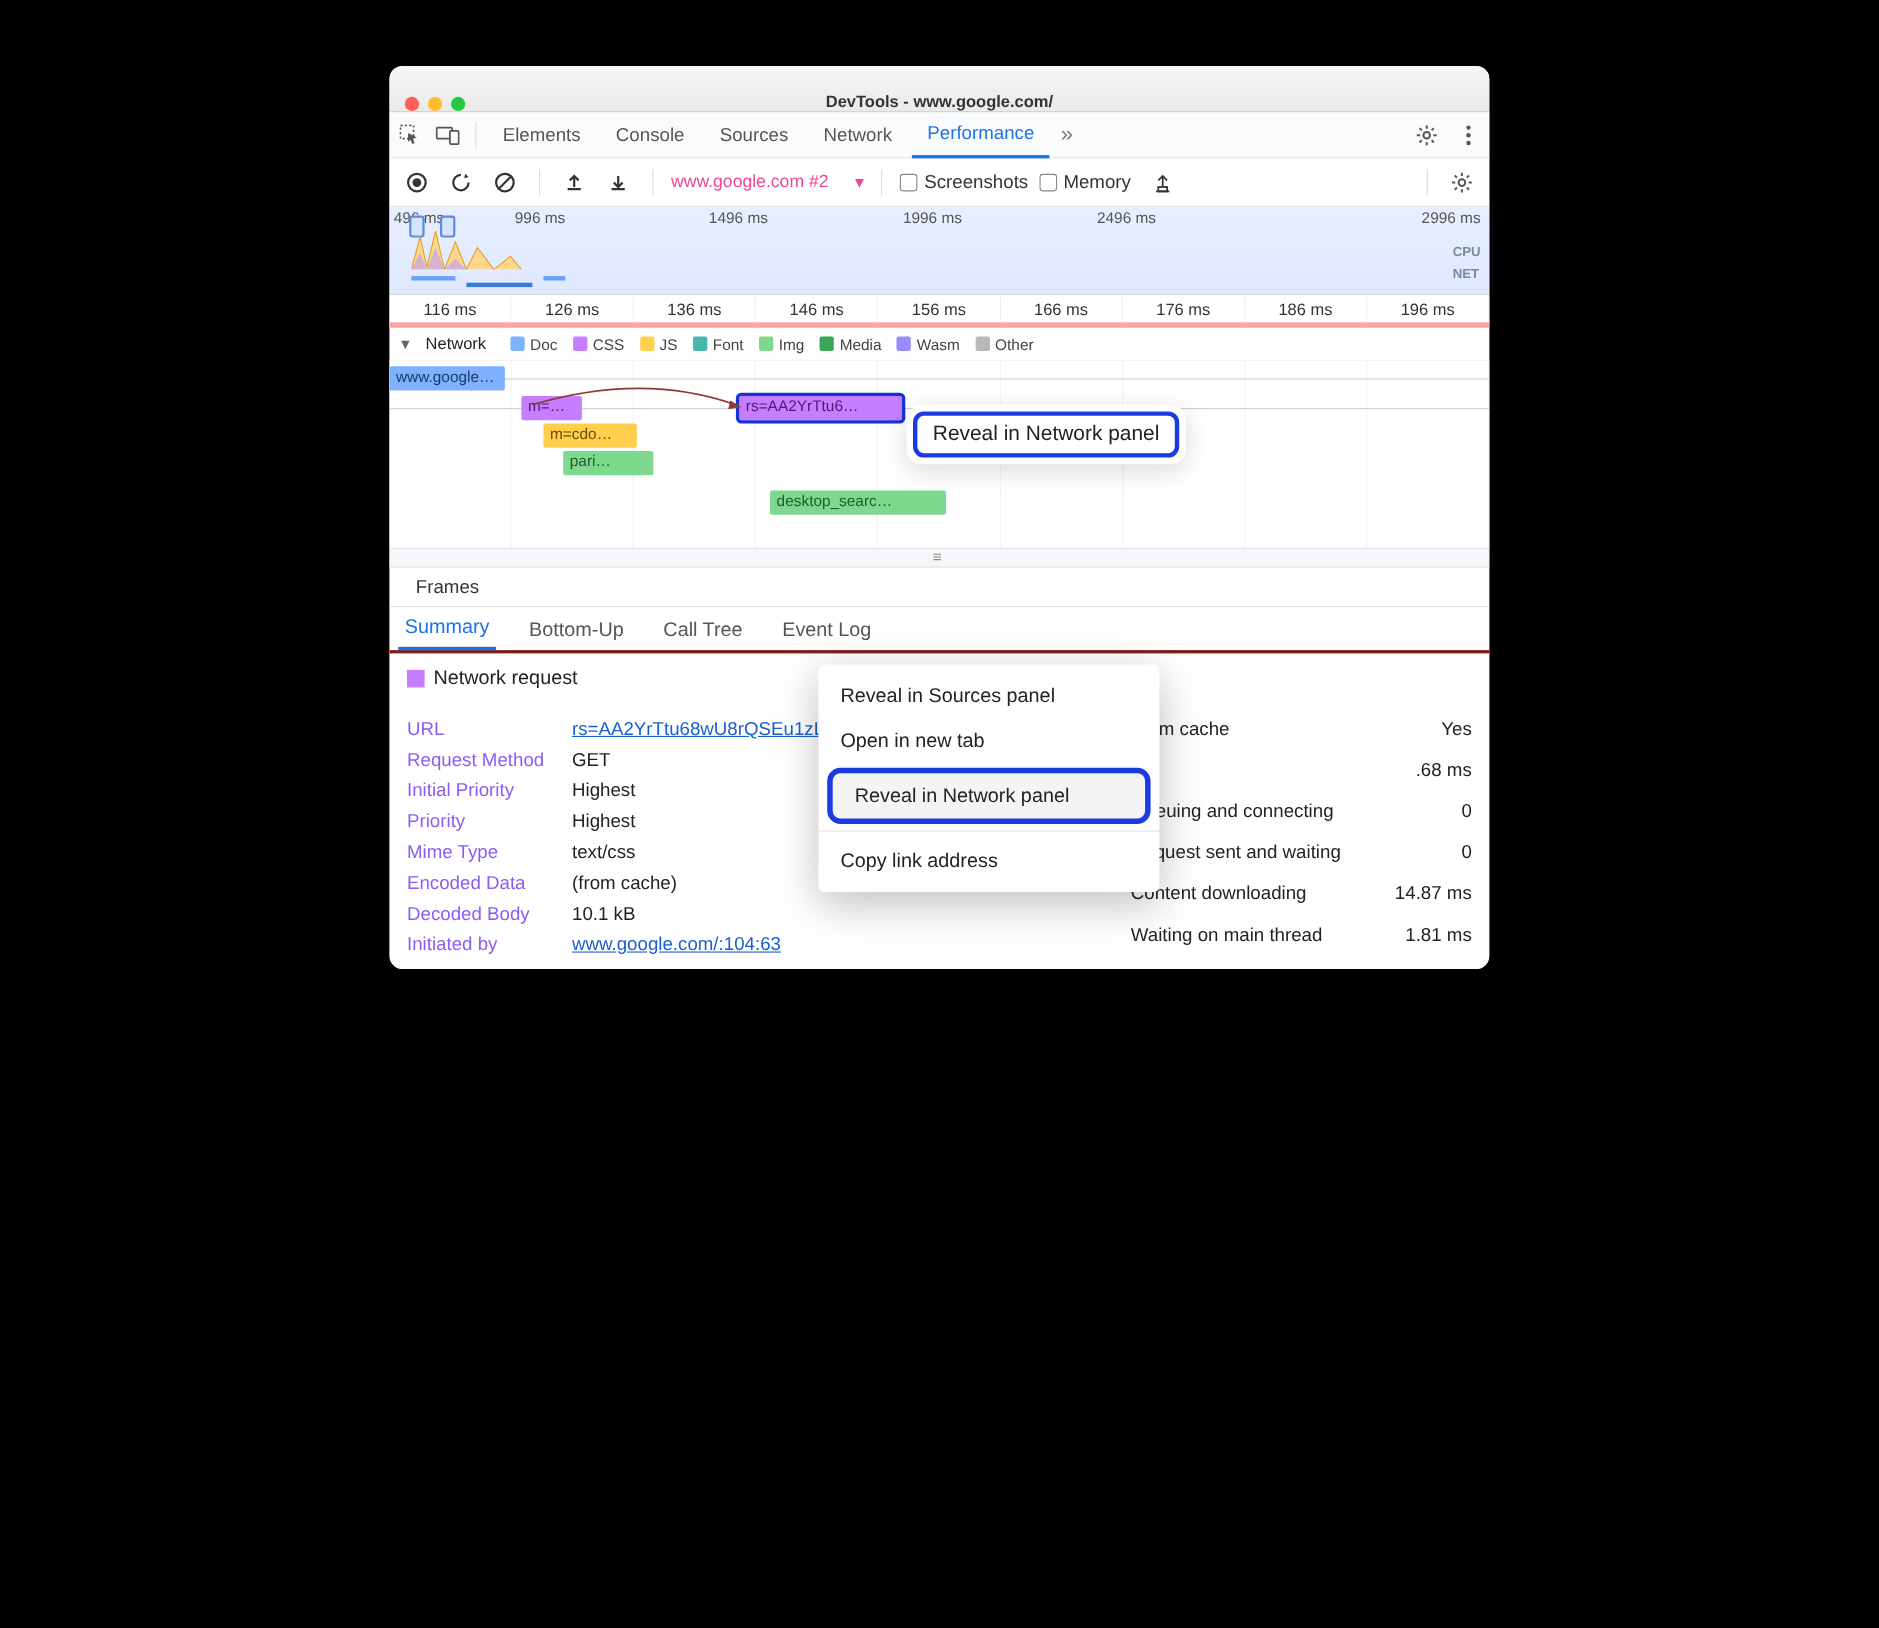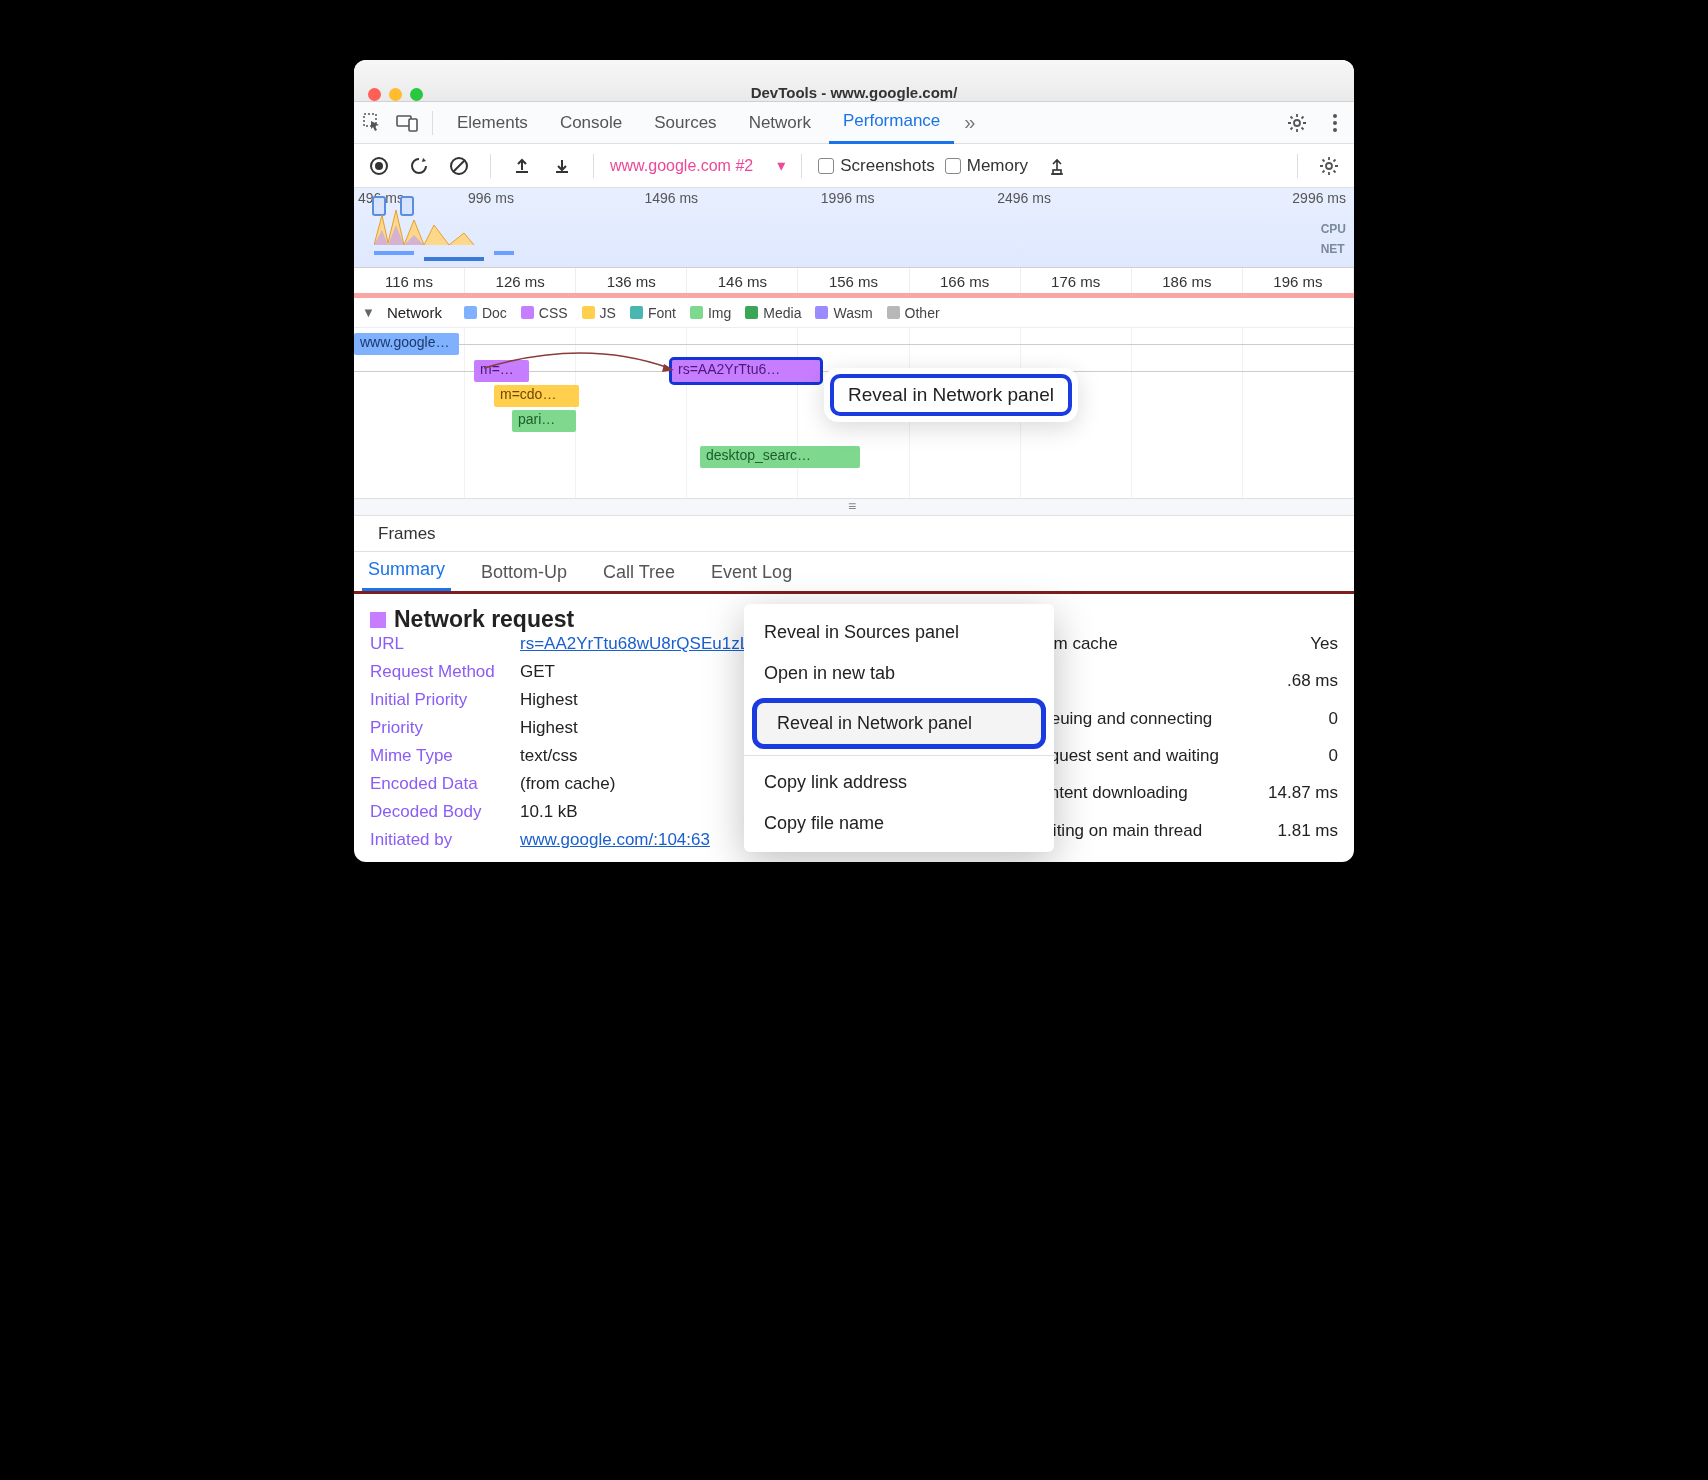--- a/index.html
+++ b/index.html
@@ -43,21 +43,21 @@
 .wf-item { position:absolute; height:22px; font-size:14px; padding:1px 6px; border-radius:2px; white-space:nowrap; overflow:hidden; text-overflow:ellipsis; color:#222; cursor:pointer; }
 .wf-line { position:absolute; height:1px; background:#ccc; left:0; right:0; }
 .context-tooltip { position:absolute; background:#fff; border-radius:14px; box-shadow:0 6px 24px rgba(0,0,0,0.15); padding:6px; }
 .ct-inner { border:4px solid #1a3be0; border-radius:10px; padding:6px 14px; font-size:19px; color:#222; }
 .drag-handle { height:18px; background:#f5f7fa; border-top:1px solid #e0e0e0; border-bottom:1px solid #e0e0e0; text-align:center; color:#888; font-size:14px; letter-spacing:4px; line-height:14px; }
 .frames-row { height:36px; display:flex; align-items:center; padding-left:24px; font-size:17px; color:#333; border-bottom:1px solid #e0e0e0;}
 .sub-tabs { display:flex; height:42px; border-bottom:3px solid #7f1d1d; padding-left:8px; gap:24px; align-items:flex-end; }
 .sub-tab { padding:0 6px 8px; font-size:18px; color:#555; cursor:pointer; }
 .sub-tab.active { color:#1a73e8; border-bottom:3px solid #1a73e8; }
 .details { padding:12px 16px; font-size:17px; color:#222; position:relative; }
-.det-title { display:flex; align-items:center; gap:8px; font-size:23px; margin-bottom:1px;font-weight:bold;}
+.det-title { display:flex; align-items:center; gap:8px; font-size:18px; margin-bottom:26px;}
 .det-sw { width:16px; height:16px; background:#c77dff; }
 .det-key { color:#8b5cf6; }
 .det-val { color:#222; }
 .det-link { color:#1a5fd0; text-decoration:underline; cursor:pointer; }
 .context-menu { position:absolute; width:310px; background:#fff; border-radius:6px; box-shadow:0 10px 40px rgba(0,0,0,0.25); padding:8px 0; z-index:50; }
 .cm-item { padding:10px 20px; font-size:18px; color:#222; cursor:pointer; }
 .cm-highlight { margin:4px 8px; border:5px solid #1a3be0; border-radius:12px; background:#f4f4f4; }
 .cm-sep { height:1px; background:#e0e0e0; margin:6px 0; }
 svg { display:block; }
 </style>
@@ -260,21 +260,21 @@
         <div class="wf-col"></div>
         <div class="wf-col"></div>
     </div>
     <div class="wf-line" style="top:16px;"></div>
     <div class="wf-line" style="top:43px;"></div>
     <div id="wf-items">
         <div class="wf-item" style="left: 0px; top: 5px; width: 105px; background: rgb(127, 177, 255); color: rgb(26, 58, 107);">www.google…</div>
         <div class="wf-item" style="left: 120px; top: 32px; width: 55px; background: rgb(199, 125, 255); color: rgb(75, 26, 120);">m=…</div>
         <div class="wf-item" style="left: 318px; top: 32px; width: 148px; background: rgb(199, 125, 255); color: rgb(75, 26, 120); outline: rgb(20, 52, 214) solid 3px; outline-offset: 0px;">rs=AA2YrTtu6…</div>
         <div class="wf-item" style="left: 140px; top: 57px; width: 85px; background: rgb(255, 207, 77); color: rgb(107, 74, 0);">m=cdo…</div>
-        <div class="wf-item" style="left: 158px; top: 82px; width: 64px; background: rgb(126, 217, 143); color: rgb(30, 92, 42);">pari…</div>
+        <div class="wf-item" style="left: 158px; top: 82px; width: 82px; background: rgb(126, 217, 143); color: rgb(30, 92, 42);">pari…</div>
         <div class="wf-item" style="left: 346px; top: 118px; width: 160px; background: rgb(126, 217, 143); color: rgb(30, 92, 42);">desktop_searc…</div>
       </div>
     <svg style="position:absolute;left:130px;top:20px;pointer-events:none;" width="220" height="30">
       <path d="M0 20 Q 100 -10 185 20" fill="none" stroke="#8b3a3a" stroke-width="1.5"></path>
       <path d="M180 16 L190 22 L178 24 Z" fill="#8b3a3a"></path>
     </svg>
 
     <div class="context-tooltip" style="left:470px; top:40px;">
       <div class="ct-inner">Reveal in Network panel</div>
     </div>
@@ -332,17 +332,16 @@
           <div class="det-val" style="text-align: right;">1.81 ms</div>
         </div>
     </div>
 
     <div class="context-menu" style="left:390px; top:10px;">
       <div class="cm-item">Reveal in Sources panel</div>
       <div class="cm-item">Open in new tab</div>
       <div class="cm-item cm-highlight">Reveal in Network panel</div>
       <div class="cm-sep"></div>
       <div class="cm-item">Copy link address</div>
-      <div class="cm-item">Copy file name</div>
     </div>
   </div>
 
 </div>
 
 </body></html>

